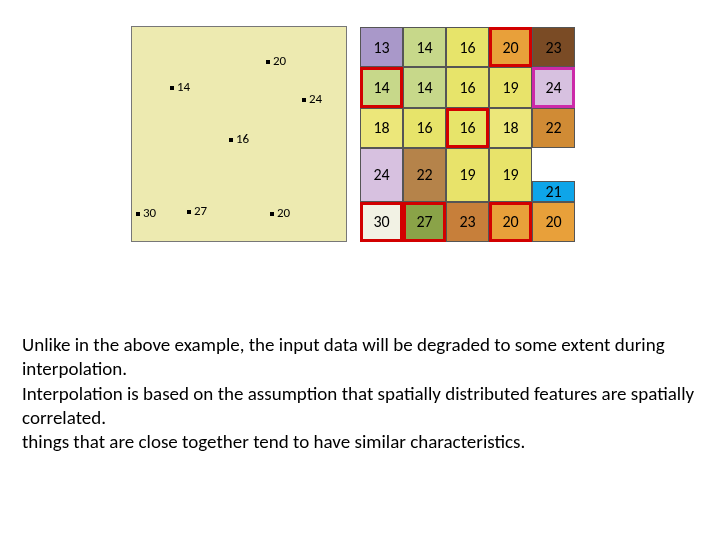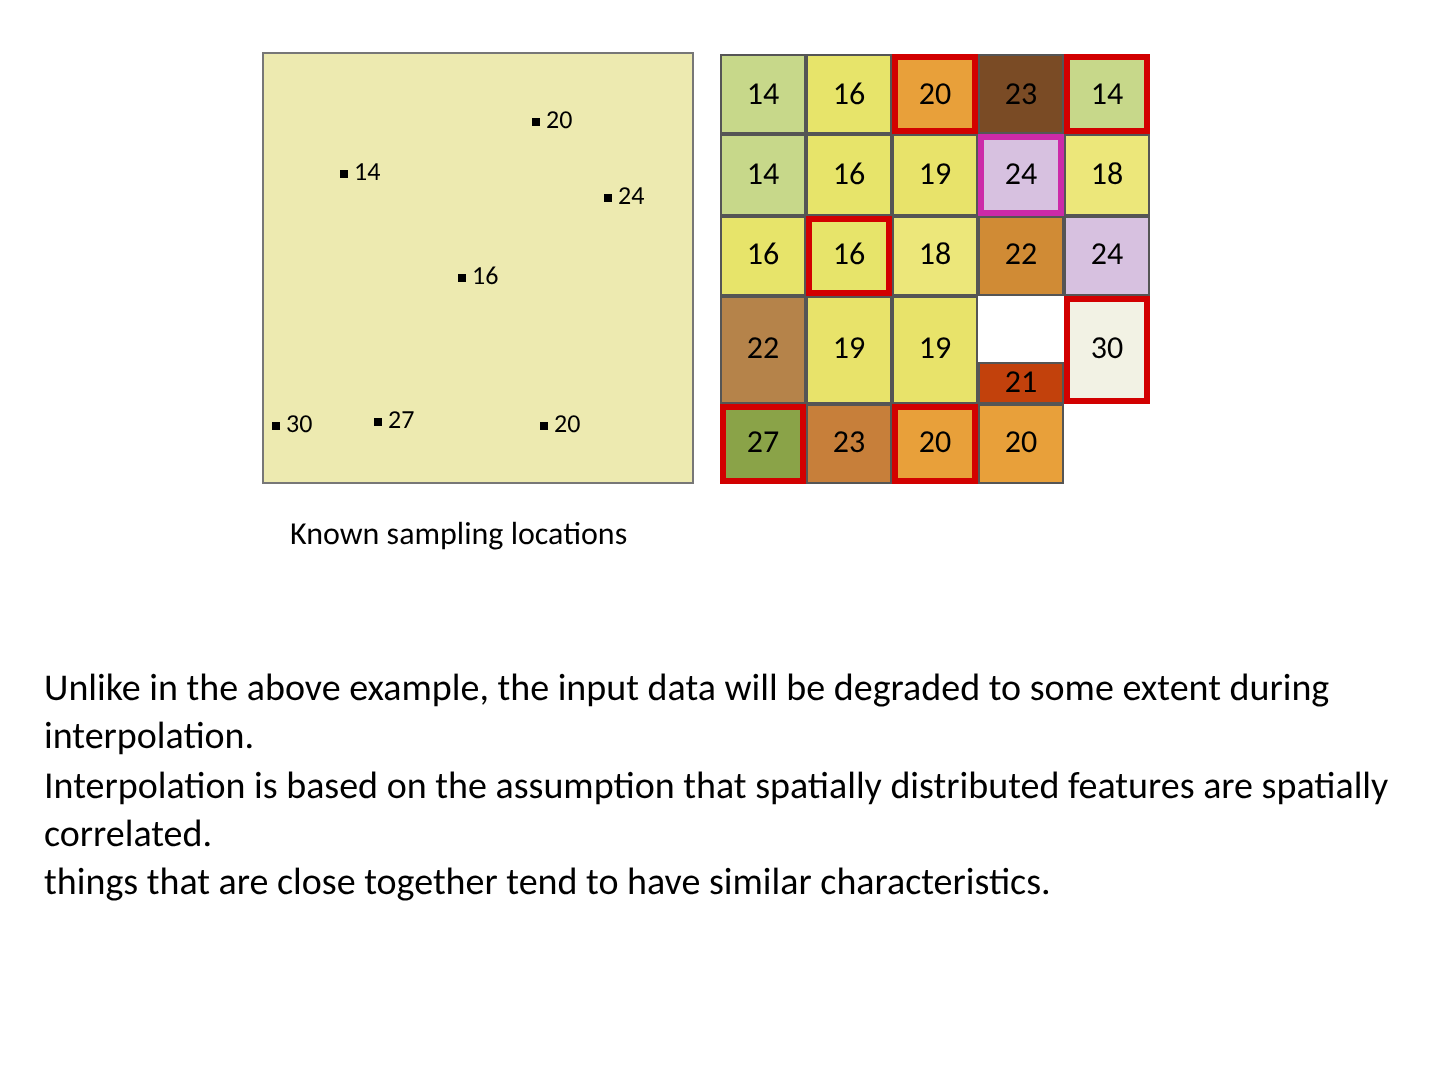--- a/index.html
+++ b/index.html
@@ -31,42 +31,42 @@
       <span class="pt" style="left: 38px; top: 52px;">14</span>
       <span class="pt" style="left: 134px; top: 26px;">20</span>
       <span class="pt" style="left: 170px; top: 64px;">24</span>
       <span class="pt" style="left: 97px; top: 104px;">16</span>
       <span class="pt" style="left: 4px; top: 178px;">30</span>
       <span class="pt" style="left: 55px; top: 176px;">27</span>
       <span class="pt" style="left: 138px; top: 178px;">20</span>
     </div>
 
   <div class="grid" id="grid">
+      <div class="cell" style="background: rgb(169, 152, 201);">13</div>
       <div class="cell" style="background: rgb(199, 216, 138);">14</div>
       <div class="cell" style="background: rgb(231, 228, 106);">16</div>
       <div class="cell hl" style="background: rgb(232, 160, 58);">20</div>
       <div class="cell" style="background: rgb(122, 75, 37);">23</div>
       <div class="cell hl" style="background: rgb(199, 216, 138);">14</div>
       <div class="cell" style="background: rgb(199, 216, 138);">14</div>
       <div class="cell" style="background: rgb(231, 228, 106);">16</div>
       <div class="cell" style="background: rgb(232, 227, 106);">19</div>
       <div class="cell hl-mag" style="background: rgb(215, 193, 224);">24</div>
       <div class="cell" style="background: rgb(236, 231, 122);">18</div>
       <div class="cell" style="background: rgb(231, 228, 106);">16</div>
       <div class="cell hl" style="background: rgb(231, 228, 106);">16</div>
       <div class="cell" style="background: rgb(236, 231, 122);">18</div>
       <div class="cell" style="background: rgb(208, 139, 53);">22</div>
       <div class="cell" style="background: rgb(215, 193, 224);">24</div>
       <div class="cell" style="background: rgb(181, 131, 74);">22</div>
       <div class="cell" style="background: rgb(232, 227, 106);">19</div>
       <div class="cell" style="background: rgb(232, 227, 106);">19</div>
-      <div class="cell" style="background: #c2410c; margin-top: 33px;">21</div>
+      <div class="cell" style="background: #0ea5e9; margin-top: 33px;">21</div>
       <div class="cell hl" style="background: rgb(242, 242, 228);">30</div>
       <div class="cell hl" style="background: rgb(138, 163, 72);">27</div>
       <div class="cell" style="background: rgb(199, 127, 58);">23</div>
       <div class="cell hl" style="background: rgb(232, 160, 58);">20</div>
       <div class="cell" style="background: rgb(232, 160, 58);">20</div>
     </div>
 
-  <div class="cap cap1">Known sampling locations</div>
 
   <div class="body" id="body">Unlike in the above example, the input data will be degraded to some extent during interpolation.<br>Interpolation is based on the assumption that spatially distributed features are spatially correlated.<br>things that are close together tend to have similar characteristics.</div>
 </div>
 
 </body></html>

